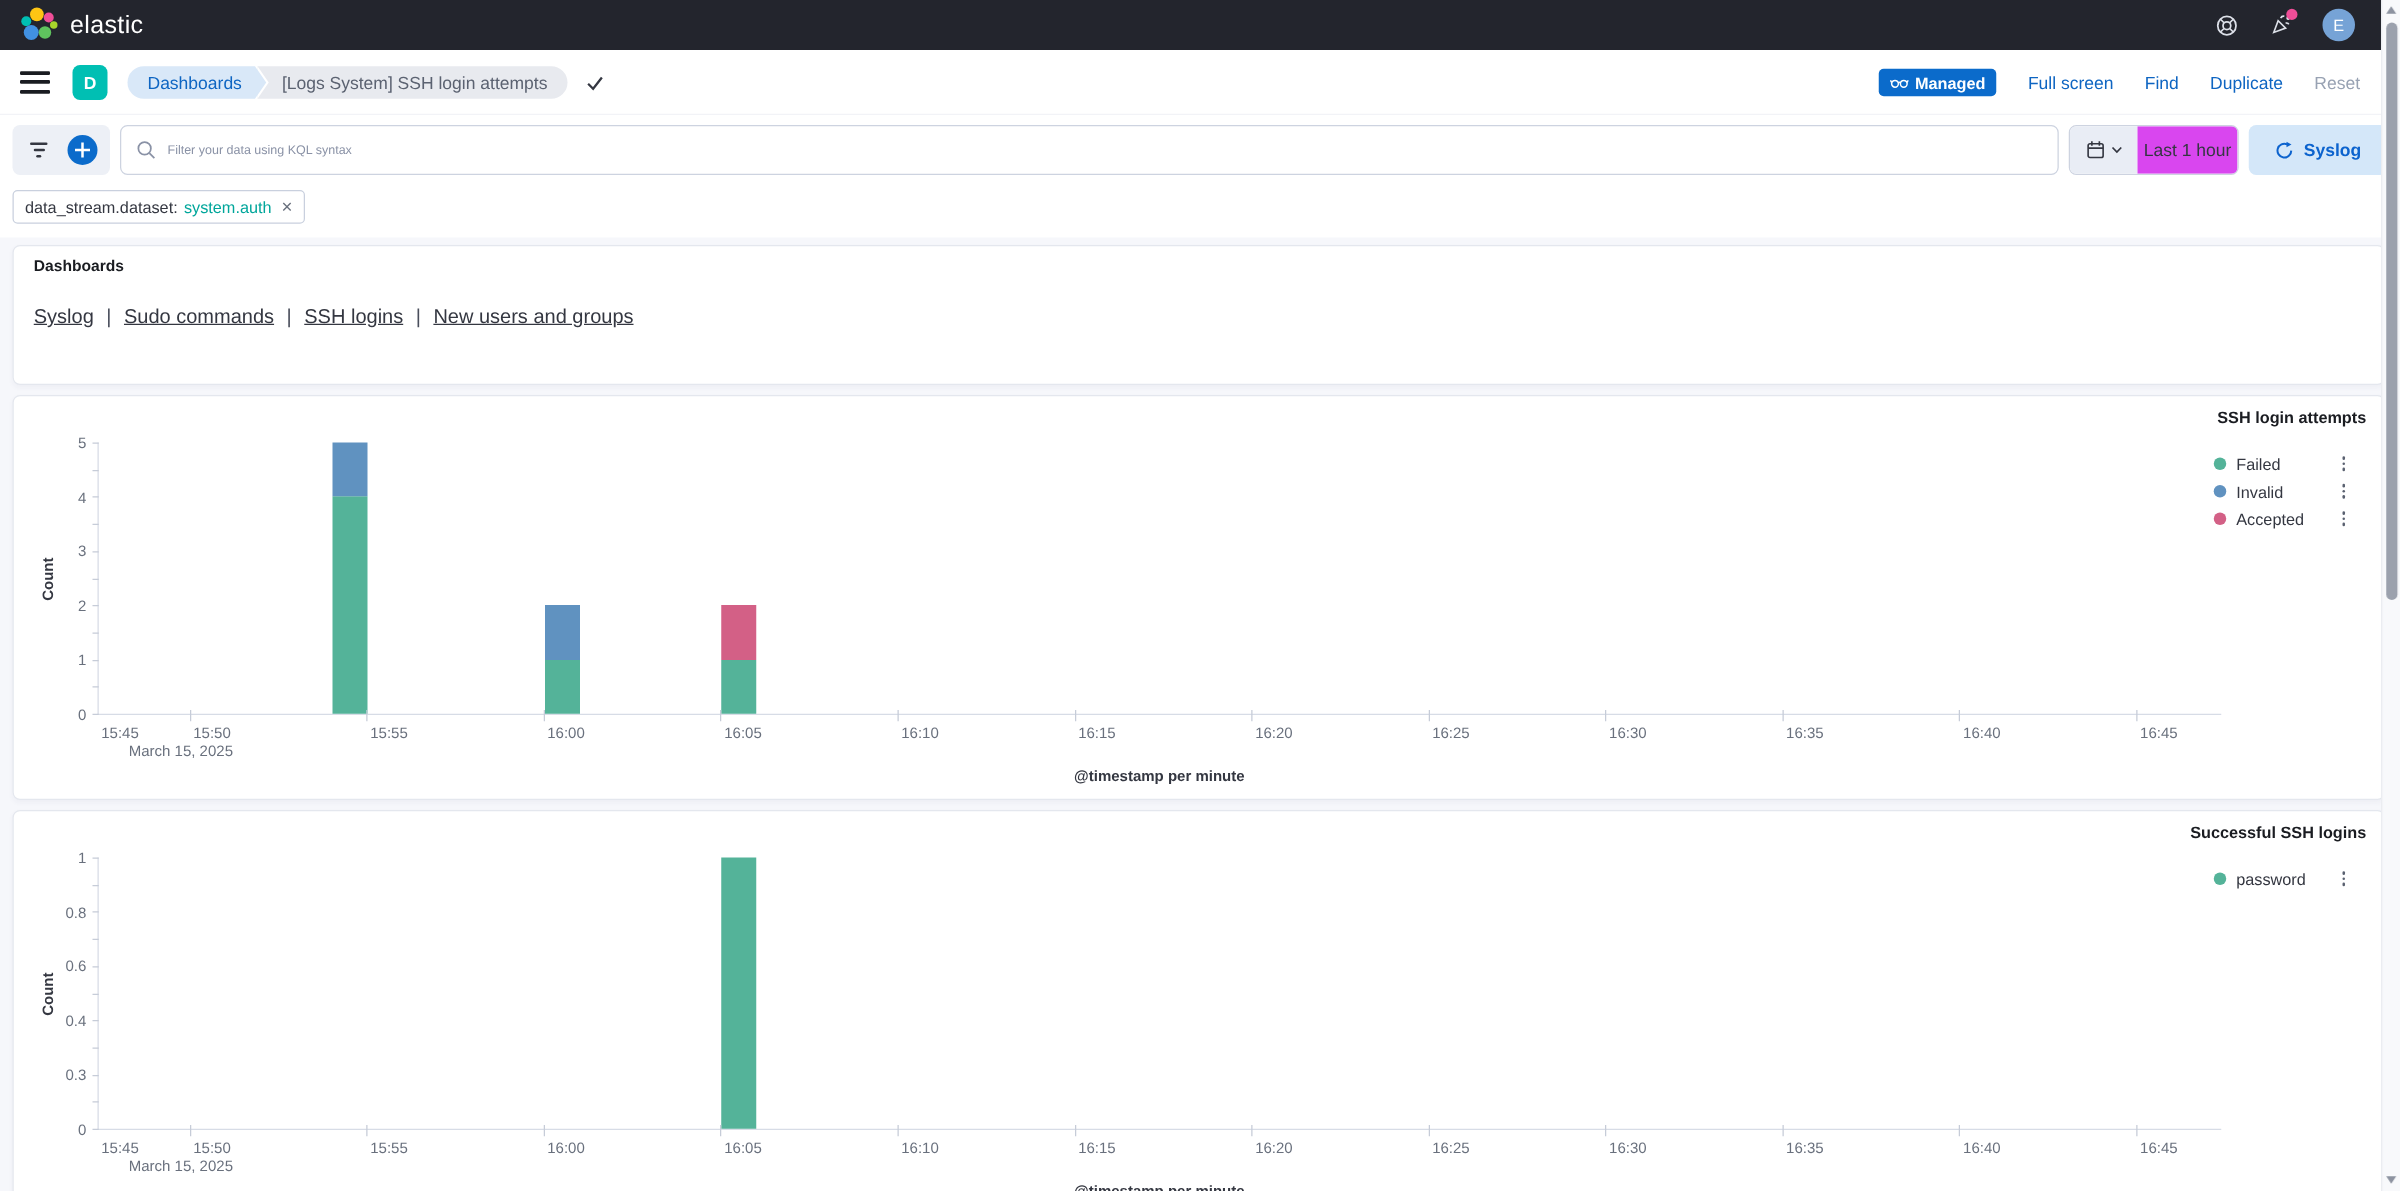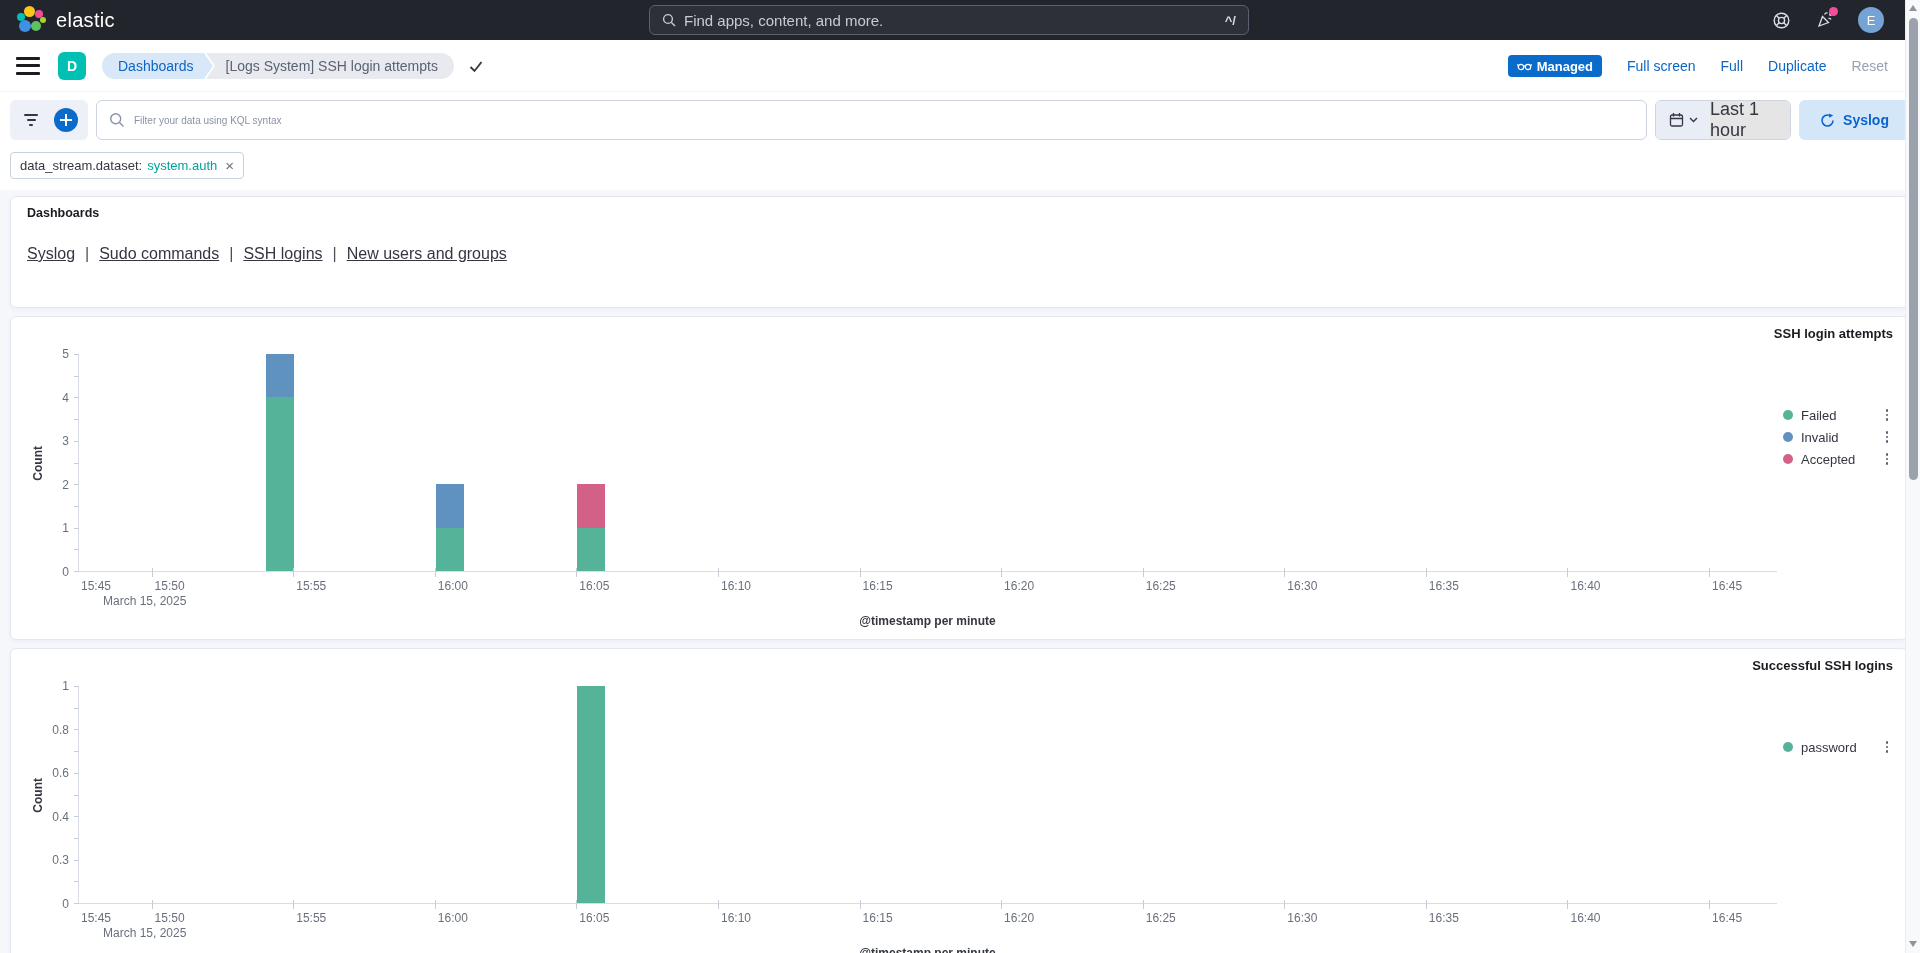--- a/index.html
+++ b/index.html
@@ -79,22 +79,22 @@
   .add-btn::before { left:6px; top:11px; width:12px; height:2px; }
   .add-btn::after { left:11px; top:6px; width:2px; height:12px; }
   .kql-input { flex:1; height:40px; border:1px solid #cdd3e0; border-radius:6px;
     background:#fff; display:flex; align-items:center; padding:0 12px; gap:9px; }
   .kql-input input { flex:1; border:none; outline:none; font-size:10px; color:#c2410c; font-family:inherit; }
   .kql-input input::placeholder { color:#8a92a6; }
   .date-picker { width:136px; height:40px; border:1px solid #cdd3e0; border-radius:6px;
     display:flex; overflow:hidden; flex:none; }
   .date-cal { width:54px; background:#e9edf5; display:flex; align-items:center;
     justify-content:center; gap:5px; cursor:pointer; }
-  .date-text { flex:1; background:#e5e5e5; display:flex; align-items:center;
-    justify-content:center; font-size:18px; color:#343741; cursor:pointer; }
+  .date-text { flex:1; background:#d946ef; display:flex; align-items:center;
+    justify-content:center; font-size:14px; color:#343741; cursor:pointer; }
   .refresh-btn { width:111px; height:40px; border:none; border-radius:6px; background:#d4e7f9;
     color:#0c63ce; font-size:14px; font-weight:700; display:flex; align-items:center;
     justify-content:center; gap:8px; cursor:pointer; font-family:inherit; flex:none; }
 
   
   .filterrow { height:42px; background:#fff; padding:4px 10px 0; }
   .filter-pill { display:inline-flex; align-items:center; height:27px; background:#fff;
     border:1px solid #c9d0de; border-radius:4px; padding:0 9px; gap:5px; font-size:13px; cursor:pointer; }
   .filter-pill .field { color:#343741; }
   .filter-pill .value { color:#00a69b; font-weight:500; }
@@ -125,21 +125,21 @@
   .bar { position:absolute; bottom:0; top:0; }
   .bar-seg { position:absolute; left:0; right:0; }
   .xaxis { position:absolute; left:53px; right:116px; top:226px; height:58px; }
   .xtick { position:absolute; width:1px; height:9px; top:-4px; background:#c6ccd8; }
   .xlabel { position:absolute; top:7px; padding-left:3px; font-size:12px;
     color:#69707d; white-space:nowrap; }
   .xdate { position:absolute; top:22px; padding-left:3px; font-size:12px;
     color:#69707d; white-space:nowrap;margin-left:22px; }
   .xtitle { position:absolute; left:0; right:0; top:42px; text-align:center;
     font-size:12px; font-weight:700; color:#343741; }
-  .legend { position:absolute; right:0; top:14px; width:110px;margin-top:44px; }
+  .legend { position:absolute; right:12px; top:14px; width:110px; }
   .legend-row { display:flex; align-items:center; height:22px; gap:8px; }
   .legend-dot { width:10px; height:10px; border-radius:50%; flex:none; }
   .legend-label { font-size:13px; color:#343741; flex:1; cursor:pointer; }
   .legend-kebab { display:flex; flex-direction:column; gap:2px; align-items:center;
     width:12px; cursor:pointer; }
   .legend-kebab i { width:2.5px; height:2.5px; background:#5a6170; border-radius:50%; display:block; }
 
   
   .scrollbar { position:fixed; right:0; top:0; width:15px; height:953px;
     background:#f8f9fb; border-left:1px solid #ebedf1; z-index:50; }
@@ -159,30 +159,20 @@
   <span class="logo">
     <i class="c1"></i>
       <i class="c2"></i>
       <i class="c3"></i>
       <i class="c4"></i>
       <i class="c5"></i>
       <i class="c6"></i>
   </span>
   <span class="logo-text">elastic</span>
 
-  <div class="top-search">
-    <span>
-      <svg width="14" height="14" viewBox="0 0 14 14">
-          <circle cx="6" cy="6" r="4.4" fill="none" stroke="#c5cbd8" stroke-width="1.4"></circle>
-          <line x1="9.4" y1="9.4" x2="13" y2="13" stroke="#c5cbd8" stroke-width="1.4"></line>
-        </svg>
-    </span>
-    <input placeholder="Find apps, content, and more." style="">
-    <span class="shortcut">^/</span>
-  </div>
 
   <div class="top-icons">
     <span class="top-iconbtn">
       <svg width="19" height="19" viewBox="0 0 19 19" fill="none" stroke="#dce0e8" stroke-width="1.4">
         <circle cx="9.5" cy="9.5" r="7.3"></circle>
           <circle cx="9.5" cy="9.5" r="3.1"></circle>
         <line x1="4.4" y1="4.4" x2="7.2" y2="7.2"></line>
           <line x1="14.6" y1="4.4" x2="11.8" y2="7.2"></line>
         <line x1="4.4" y1="14.6" x2="7.2" y2="11.8"></line>
           <line x1="14.6" y1="14.6" x2="11.8" y2="11.8"></line>
@@ -223,21 +213,21 @@
       <svg width="15" height="12" viewBox="0 0 15 12" fill="none" stroke="#fff" stroke-width="1.2">
         <circle cx="4" cy="7" r="2.7"></circle>
           <circle cx="11" cy="7" r="2.7"></circle>
         <path d="M6.7 6.3 q0.8 -1 1.6 0"></path>
           <path d="M1.3 6 L0.4 4.2"></path>
           <path d="M13.7 6 L14.6 4.2"></path>
       </svg>
       <span>Managed</span>
     </span>
     <button class="nav-link">Full screen</button>
-    <button class="nav-link">Full</button>
+    <button class="nav-link">Find</button>
     <button class="nav-link">Duplicate</button>
     <button class="nav-link disabled">Reset</button>
   </div>
 </div>
 
 <div class="queryrow">
   <div class="filter-group">
     <span class="filter-btn">
         <i class="l1"></i>
         <i class="l2"></i>

